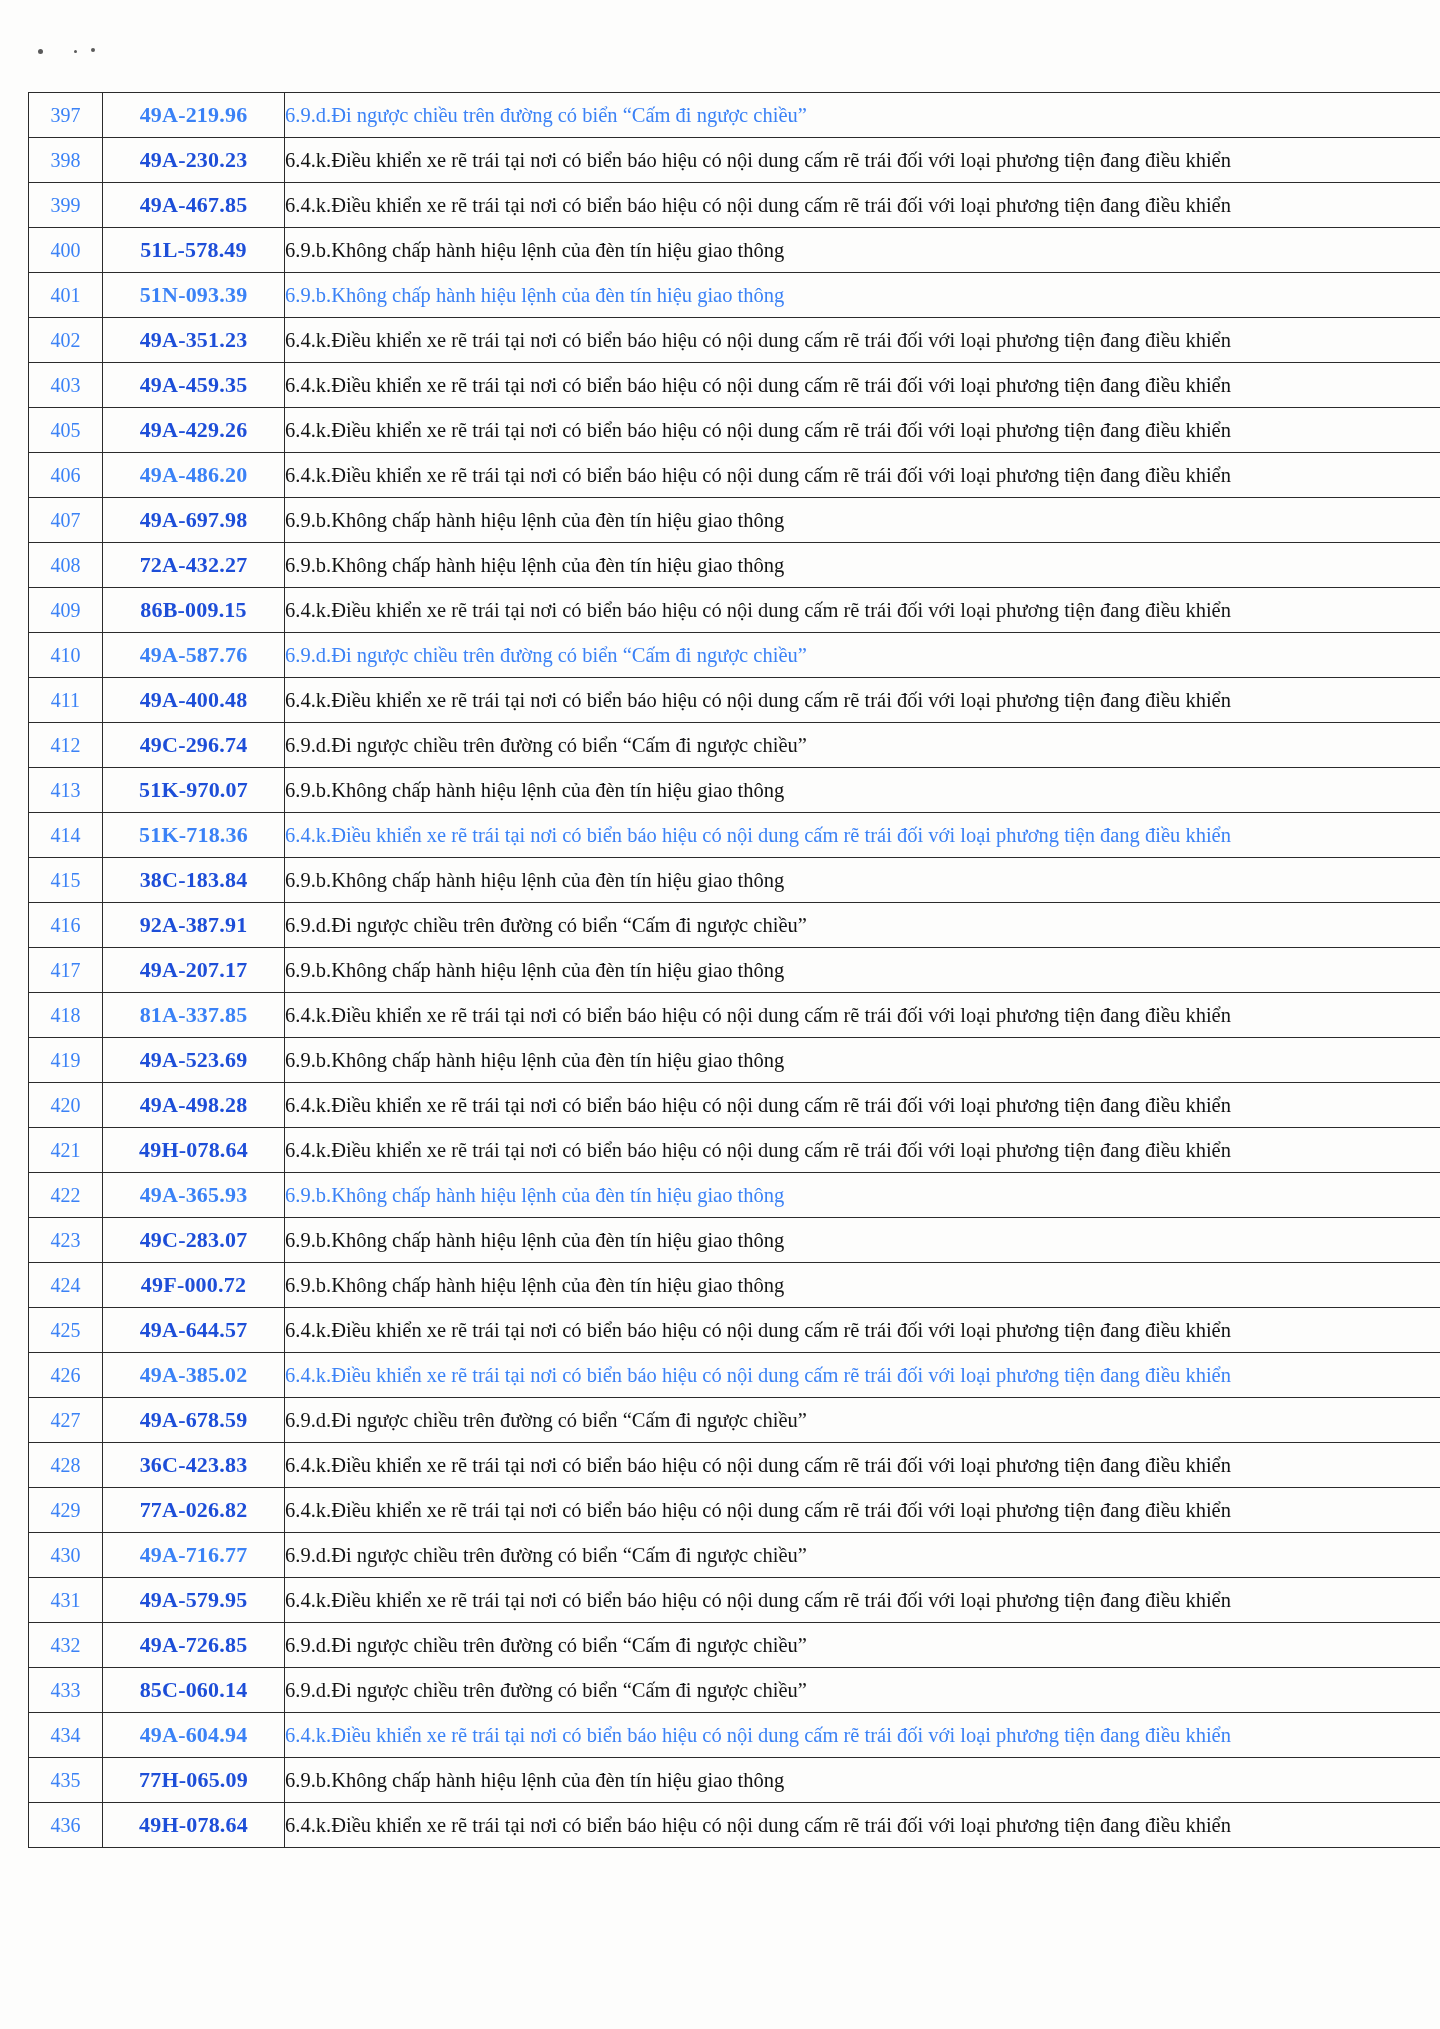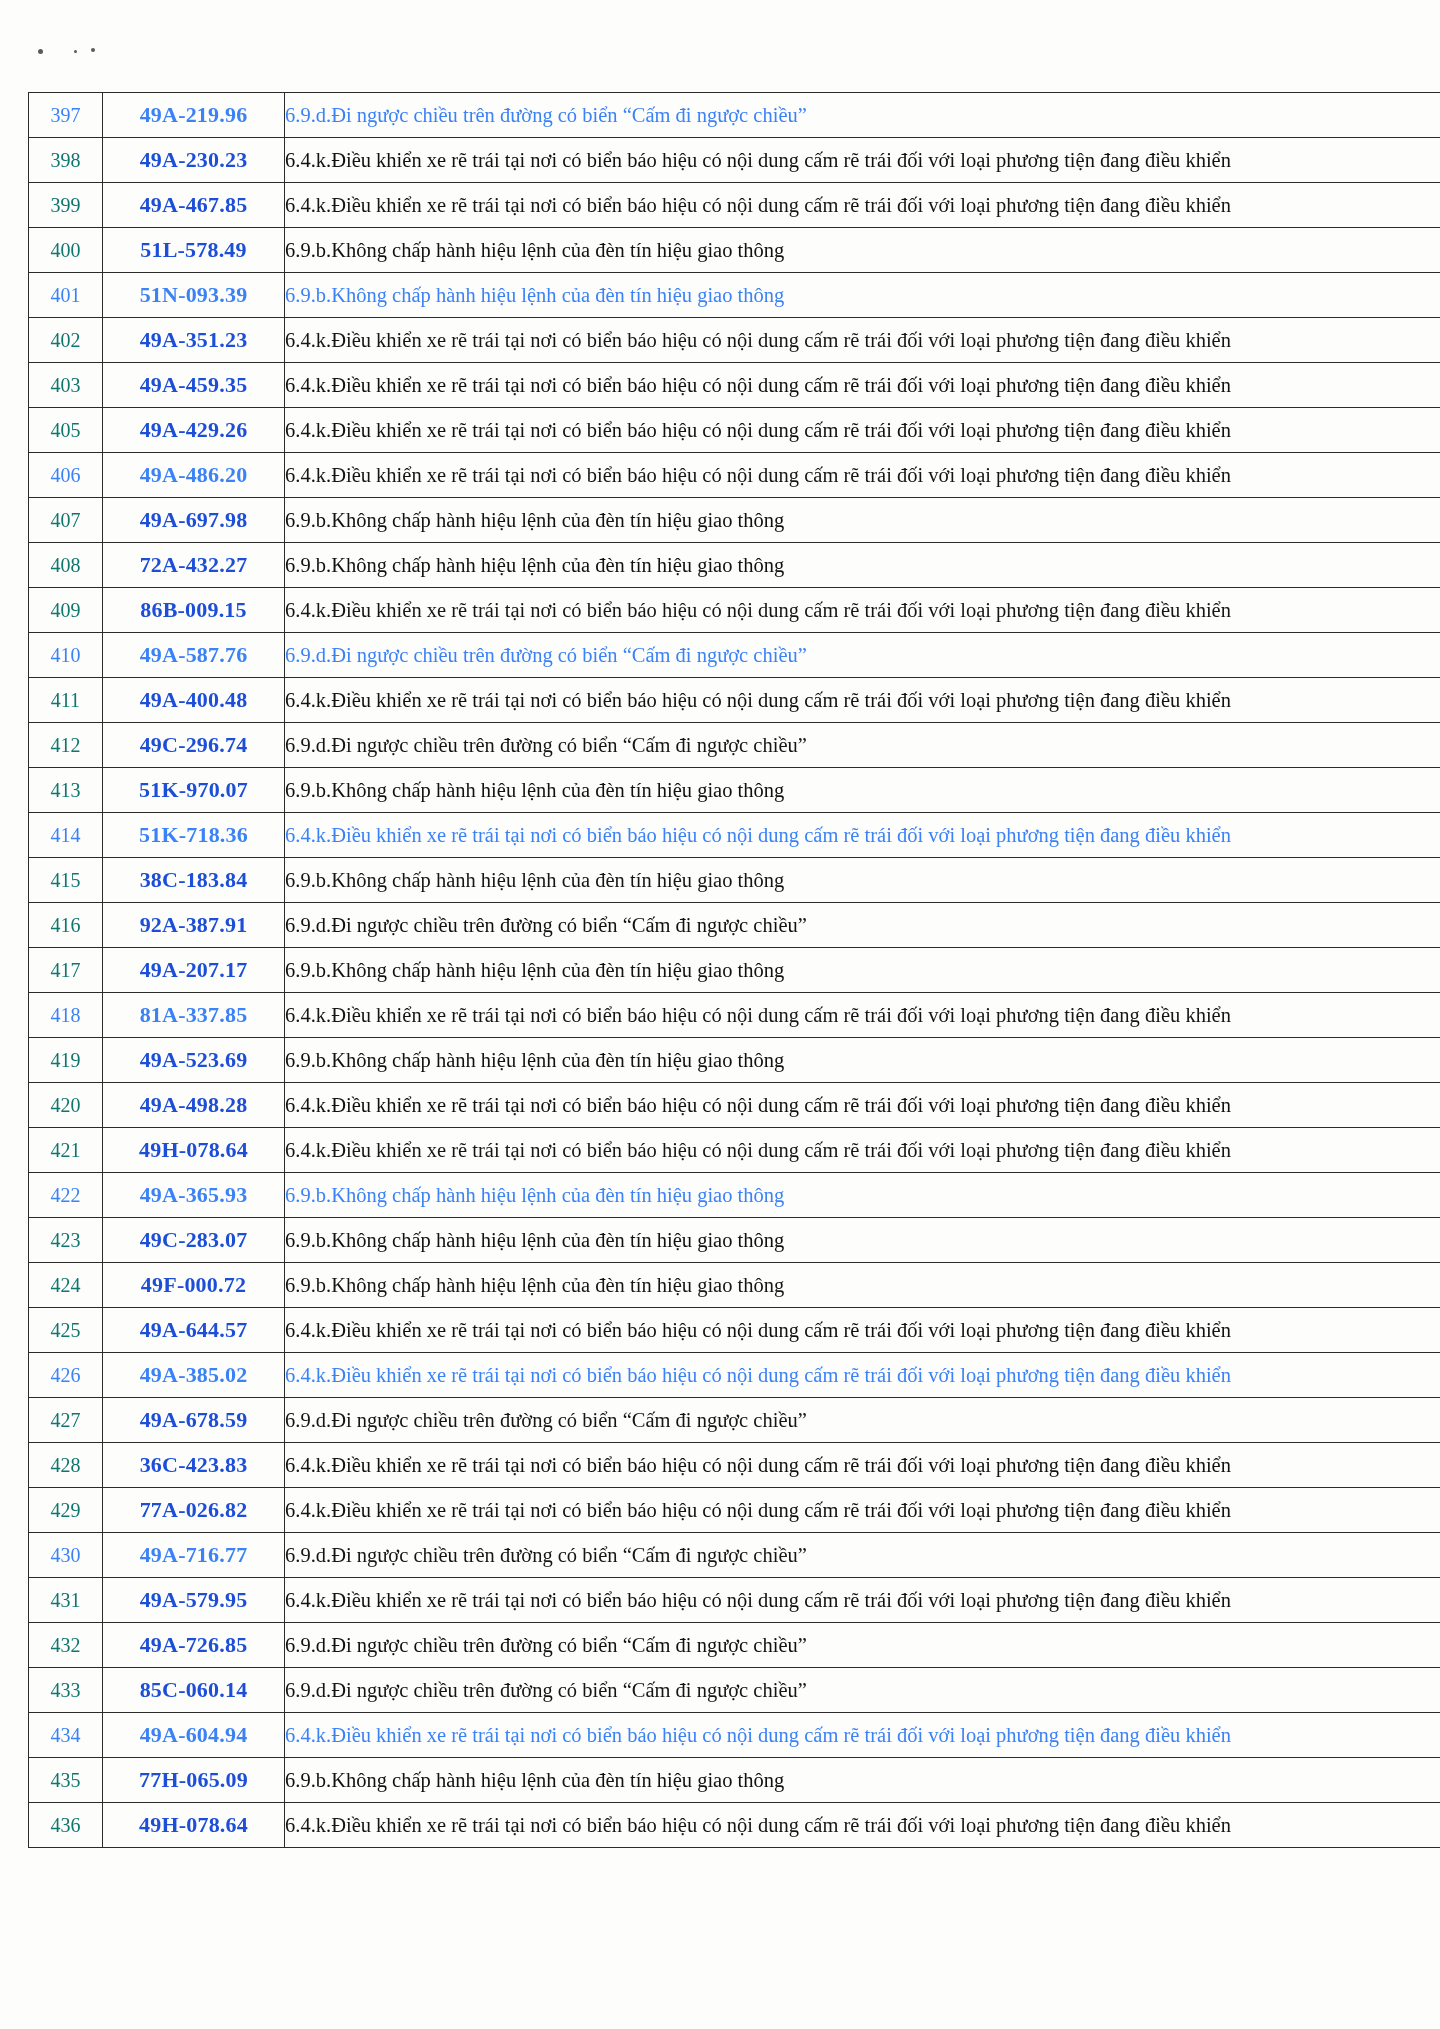--- a/index.html
+++ b/index.html
@@ -55,21 +55,21 @@
     padding: 0;
     vertical-align: middle;
     height: 45px;
     box-sizing: border-box;
   }
   td.c-no {
     width: 74px;
     text-align: center;
     font-size: 20px;
     font-family: "Liberation Serif", serif;
-    color: #0f766e;
+    color: #3b82f6;
   }
   td.c-plate {
     width: 182px;
     text-align: center;
     font-size: 22px;
     font-weight: bold;
     letter-spacing: 0.2px;
     font-family: "Liberation Serif", serif;
     color: #1d4ed8;
   }

